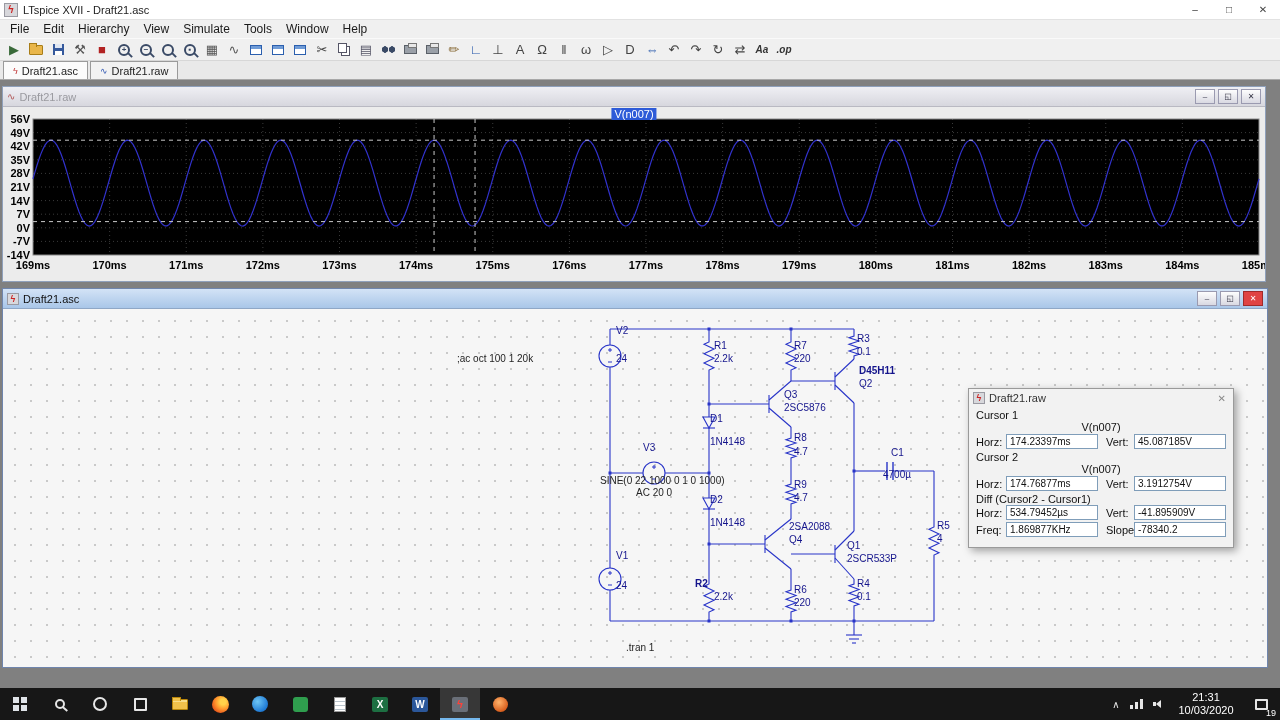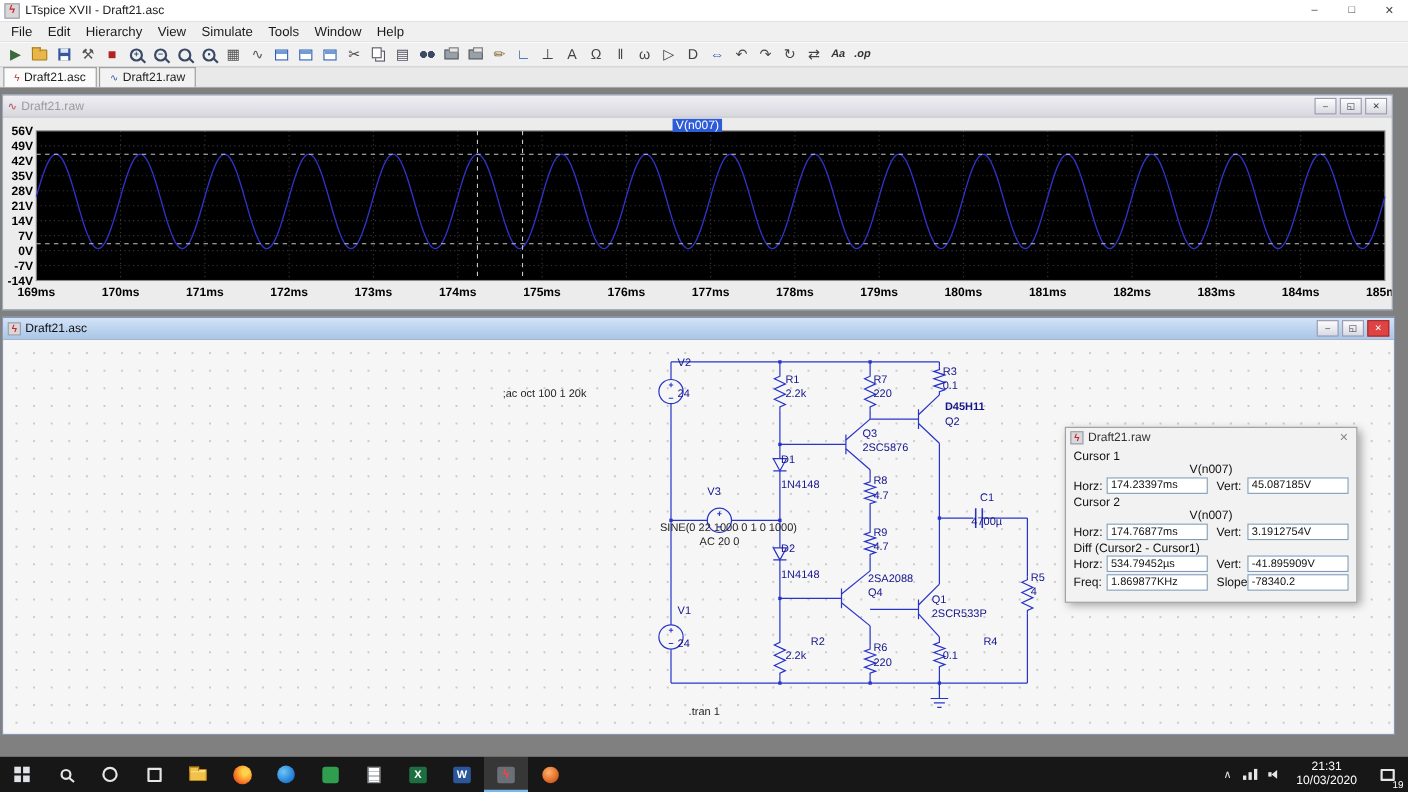--- a/index.html
+++ b/index.html
@@ -462,25 +462,25 @@
             <span class="sch-label" style="left: 791px; top: 170px;">R9</span>
             <span class="sch-label" style="left: 791px; top: 183px;">4.7</span>
             <span class="sch-label" style="left: 786px; top: 212px;">2SA2088</span>
             <span class="sch-label" style="left: 786px; top: 225px;">Q4</span>
             <span class="sch-label" style="left: 844px; top: 231px;">Q1</span>
             <span class="sch-label" style="left: 844px; top: 244px;">2SCR533P</span>
             <span class="sch-label" style="left: 934px; top: 211px;">R5</span>
             <span class="sch-label" style="left: 934px; top: 224px;">4</span>
             <span class="sch-label" style="left: 613px; top: 241px;">V1</span>
             <span class="sch-label" style="left: 613px; top: 271px;">24</span>
-            <span class="sch-label" style="left: 734px; top: 269px;">R2</span>
+            <span class="sch-label" style="left: 692px; top: 269px; font-weight: bold;">R2</span>
             <span class="sch-label" style="left: 711px; top: 282px;">2.2k</span>
             <span class="sch-label" style="left: 791px; top: 275px;">R6</span>
             <span class="sch-label" style="left: 791px; top: 288px;">220</span>
-            <span class="sch-label" style="left: 891px; top: 269px;">R4</span>
+            <span class="sch-label" style="left: 854px; top: 269px;">R4</span>
             <span class="sch-label" style="left: 854px; top: 282px;">0.1</span>
             <span class="sch-label d" style="left: 592px; top: 333px; margin-left: 31px;">.tran 1</span>
           </div>
       </div>
     </div>
 
     <div class="cursor-dialog">
       <div class="cd-title">
         <span class="cd-icon">ϟ</span>
         <span>Draft21.raw</span>

